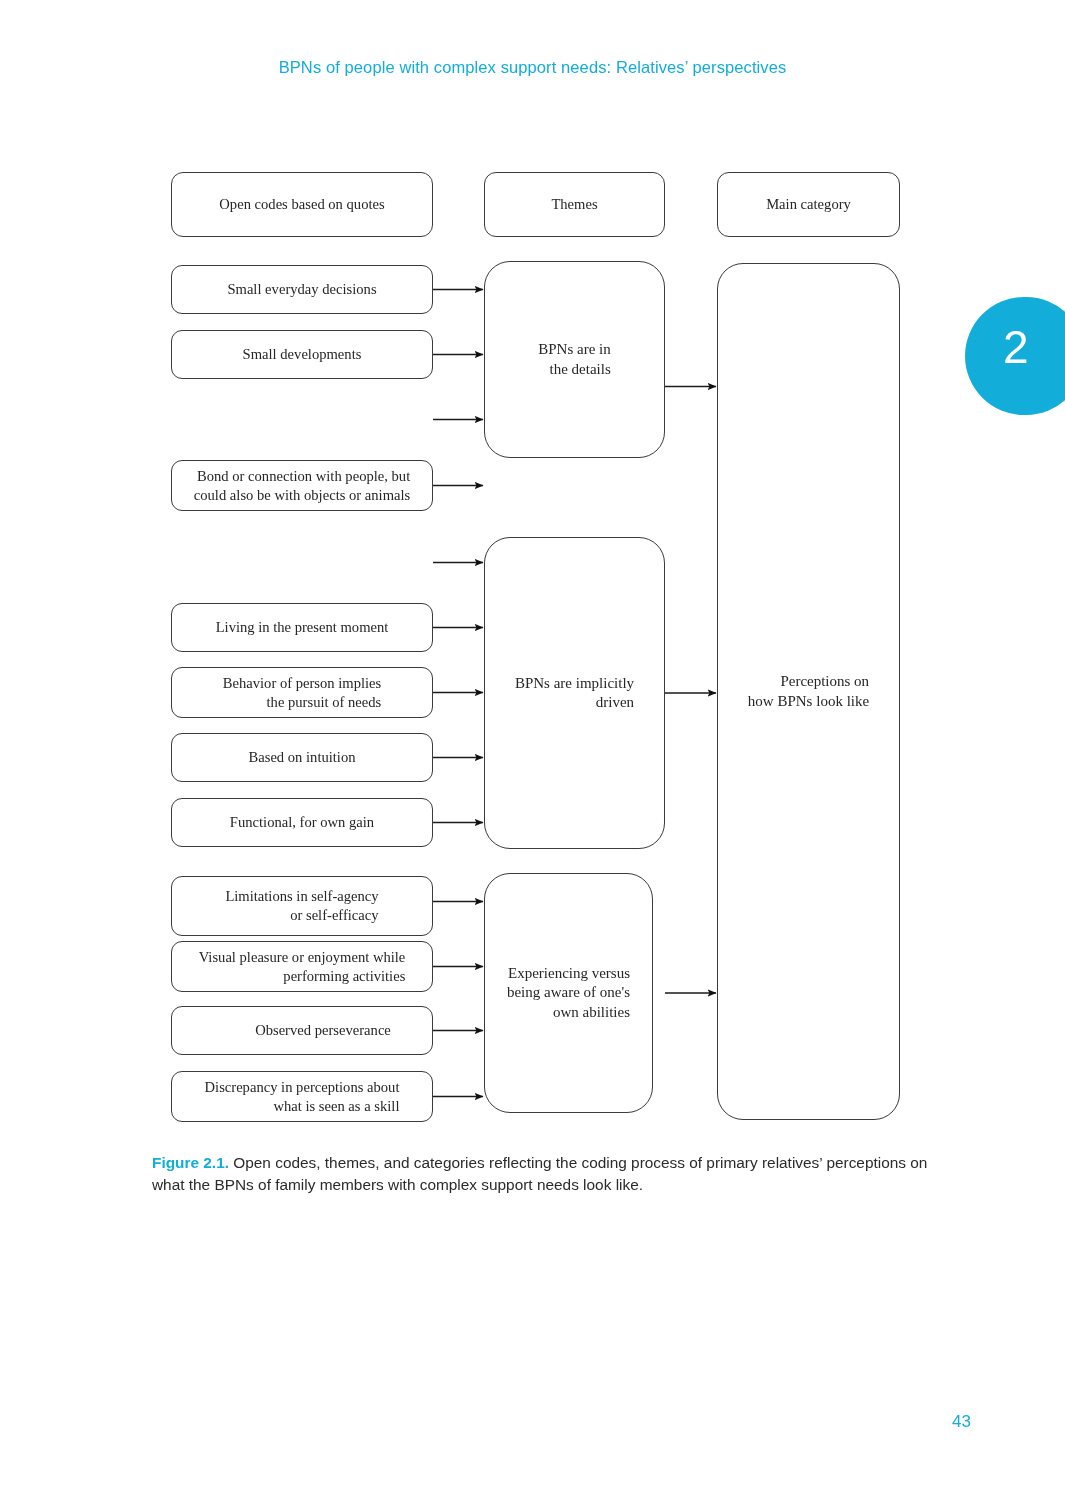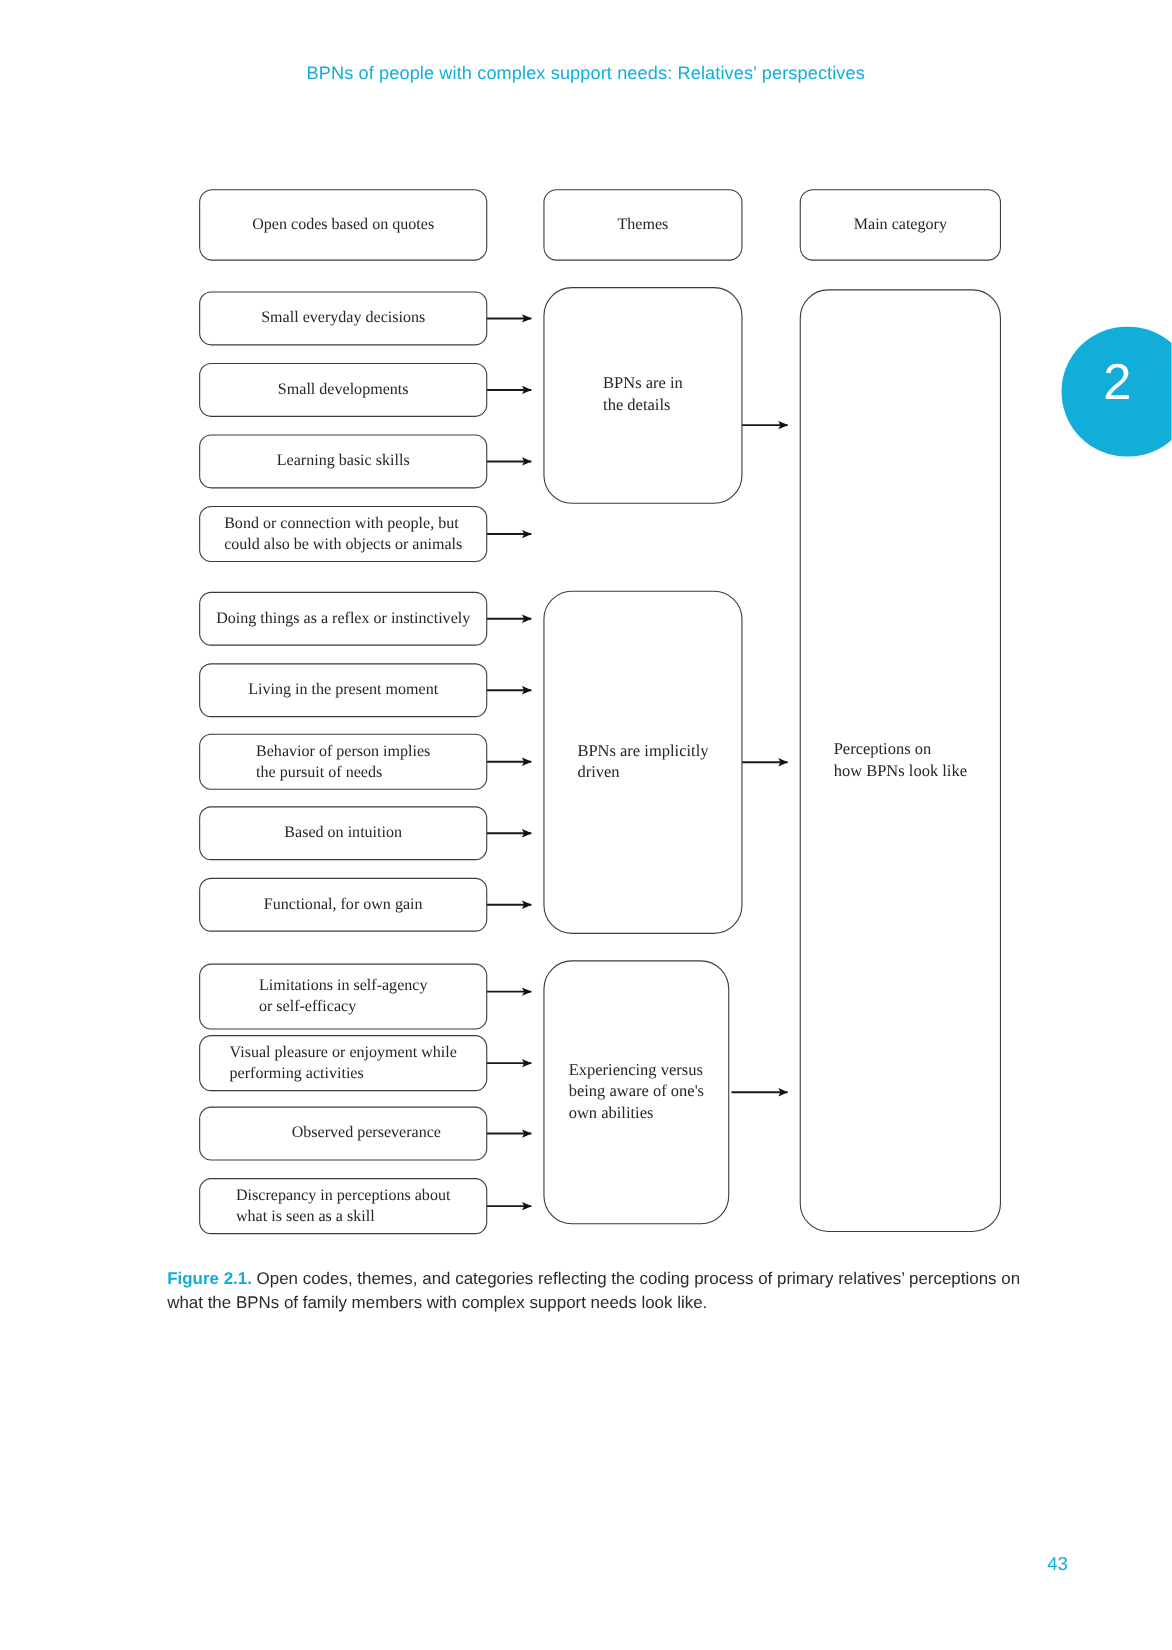--- a/index.html
+++ b/index.html
@@ -52,27 +52,26 @@
     width: 1065px; height: 1140px;
   }
   .nodebox {
     position: absolute;
     border: 1.6px solid #3b3b3b;
     border-radius: 11px;
     background: #ffffff;
     display: flex;
     align-items: center;
     justify-content: center;
-    text-align: left;
+    text-align: right;
     font-family: "Liberation Serif", serif;
     font-size: 14.6px;
     color: #262626;
     line-height: 1.30;
     padding: 2px 6px;
-    margin-left: 10px;
   }
   .nodebox.header-box { border-radius: 12px; }
   .nodebox.theme-box  { border-radius: 26px; font-size: 15px; }
   .nodebox.cat-box    { border-radius: 26px; font-size: 15px; }
 
   
   #arrows {
     position: absolute;
     left: 0; top: 0;
     width: 1065px; height: 1140px;
@@ -149,33 +148,27 @@
       </div>
       <div class="nodebox header-box" style="left: 717px; top: 172px; width: 183px; height: 65px;">
         <span style="white-space: pre-line;">Main category</span>
       </div>
       <div class="nodebox code-box" style="left: 171px; top: 265px; width: 262px; height: 49px;">
         <span style="white-space: pre-line;">Small everyday decisions</span>
       </div>
       <div class="nodebox code-box" style="left: 171px; top: 330px; width: 262px; height: 49px;">
         <span style="white-space: pre-line;">Small developments</span>
       </div>
-      <div class="nodebox code-box" style="left: 171px; top: 395px; width: 262px; height: 49px;">
-        <span style="white-space: pre-line;">Learning basic skills</span>
-      </div>
       <div class="nodebox code-box" style="left: 171px; top: 460px; width: 262px; height: 51px;">
         <span style="white-space: pre-line;">Bond or connection with people, but
 could also be with objects or animals</span>
       </div>
       <div class="nodebox theme-box" style="left: 484px; top: 261px; width: 181px; height: 197px;">
         <span style="white-space: pre-line;">BPNs are in
 the details</span>
-      </div>
-      <div class="nodebox code-box" style="left: 171px; top: 538px; width: 262px; height: 49px;">
-        <span style="white-space: pre-line;">Doing things as a reflex or instinctively</span>
       </div>
       <div class="nodebox code-box" style="left: 171px; top: 603px; width: 262px; height: 49px;">
         <span style="white-space: pre-line;">Living in the present moment</span>
       </div>
       <div class="nodebox code-box" style="left: 171px; top: 667px; width: 262px; height: 51px;">
         <span style="white-space: pre-line;">Behavior of person implies
 the pursuit of needs</span>
       </div>
       <div class="nodebox code-box" style="left: 171px; top: 733px; width: 262px; height: 49px;">
         <span style="white-space: pre-line;">Based on intuition</span>

